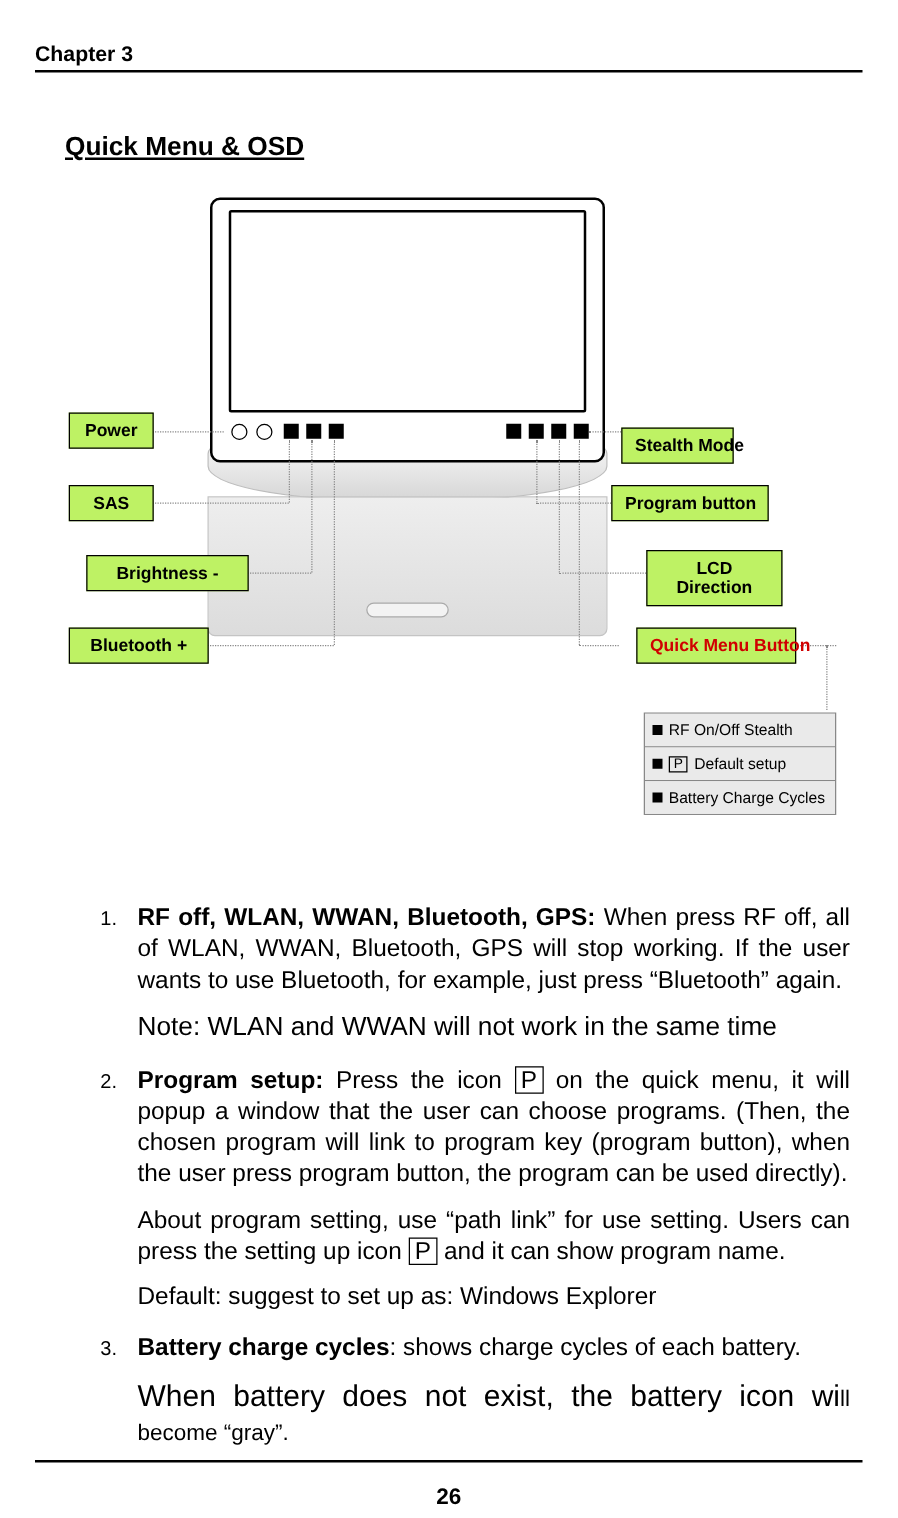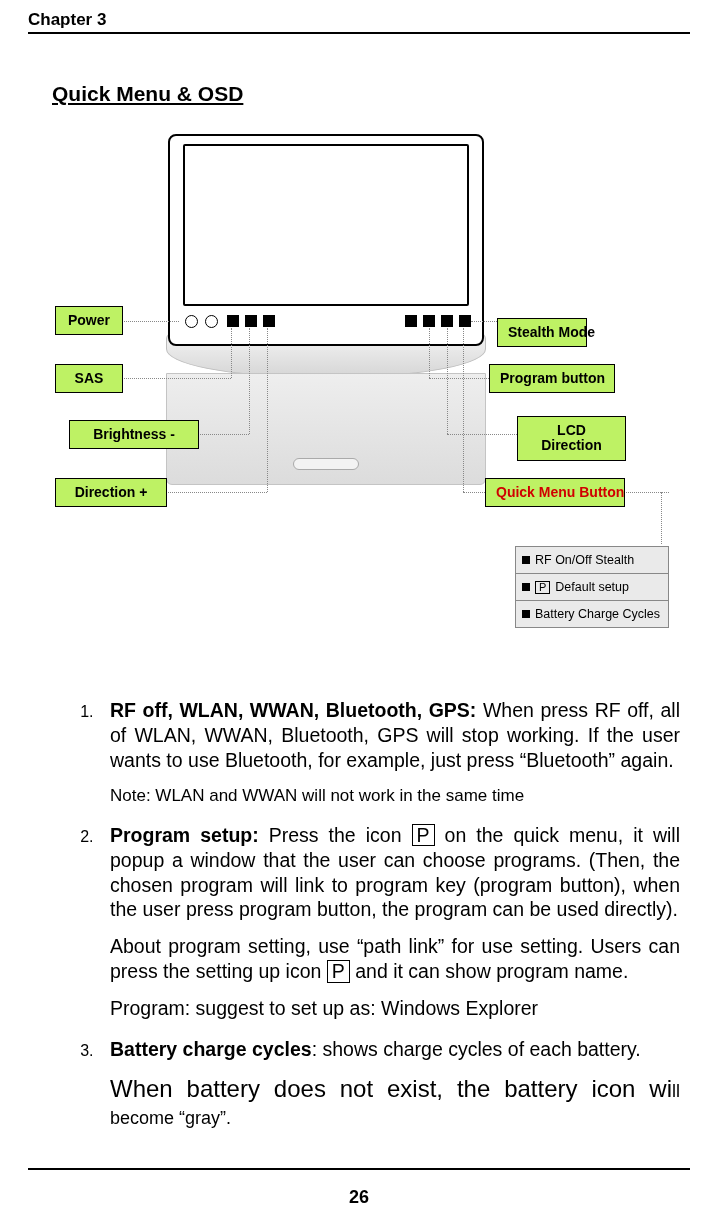--- a/index.html
+++ b/index.html
@@ -12,20 +12,21 @@
     position: relative;
     padding: 10px 28px 20px 28px;
   }
   .header-row {
     display: flex;
     justify-content: space-between;
     align-items: flex-end;
     border-bottom: 2.5px solid #000;
     padding-bottom: 2px;
     margin-bottom: 6px;
+    margin-top: 24px;
   }
   .chapter {
     font-size: 17px;
     font-weight: bold;
   }
   .section-title {
     font-size: 21px;
     font-weight: bold;
     text-decoration: underline;
     margin-left: 24px;
@@ -158,21 +159,21 @@
     font-size: 19.5px;
     margin-bottom: 16px;
     padding-left: 12px;
     text-align: justify;
     line-height: 1.28;
   }
   ol.content-list > li::marker {
     font-size: 16px;
   }
   .note {
-    font-size: 17px;
+    font-size: 21px;
     margin-top: 12px;
     margin-bottom: 2px;
   }
   .subpara {
     margin-top: 12px;
   }
   .inline-box {
     display: inline-block;
     border: 1.5px solid #000;
     padding: 0 4px;
@@ -236,27 +237,27 @@
   <div class="dotted-v" style="left:398px; top:200px; height:106px"></div>
   <div class="dotted-h" style="left:398px; top:306px; width:72px"></div>
   <div class="dotted-v" style="left:414px; top:200px; height:164px"></div>
   <div class="dotted-h" style="left:414px; top:364px; width:32px"></div>
   <div class="dotted-h" style="left:560px; top:364px; width:60px"></div>
   <div class="dotted-v" style="left:612px; top:364px; height:52px"></div>
 
   <div class="lbl" style="left:6px; top:178px; width:68px">Power</div>
   <div class="lbl" style="left:6px; top:236px; width:68px">SAS</div>
   <div class="lbl" style="left:20px; top:292px; width:130px">Brightness -</div>
-  <div class="lbl" style="left:6px; top:350px; width:112px">Direction +</div>
+  <div class="lbl" style="left:6px; top:350px; width:112px">Bluetooth +</div>
 
   <div class="lbl" style="left:448px; top:190px; width:90px">Stealth Mode</div>
   <div class="lbl" style="left:440px; top:236px; width:126px">Program button</div>
   <div class="lbl" style="left:468px; top:288px; width:109px; white-space:pre-line">LCD
 Direction</div>
-  <div class="lbl lbl-red" style="left:436px; top:350px; width:140px">Quick Menu Button</div>
+  <div class="lbl lbl-red" style="left:460px; top:350px; width:128px">Quick Menu Button</div>
 
   <div class="menu-box">
     <div class="menu-row">
       <span class="bullet"></span>
       <span>RF On/Off Stealth</span>
     </div>
     <div class="menu-row">
       <span class="bullet"></span>
       <span class="pbox">P</span>
       <span>Default setup</span>
@@ -271,21 +272,21 @@
 <ol class="content-list">
   <li>
     <b>RF off, WLAN, WWAN, Bluetooth, GPS:</b><span> When press RF off, all of WLAN, WWAN, Bluetooth, GPS will stop working. If the user wants to use Bluetooth, for example, just press “Bluetooth” again.</span>
     <div class="note">Note: WLAN and WWAN will not work in the same time</div>
   </li>
   <li>
     <b>Program setup:</b><span> Press the icon </span><span class="inline-box"> P </span><span> on the quick menu, it will popup a window that the user can choose programs. (Then, the chosen program will link to program key (program button), when the user press program button, the program can be used directly).</span>
     <div class="subpara">
       <span>  About program setting, use “path link” for use setting. Users can press the setting up icon </span><span class="inline-box">P</span><span> and it can show program name.</span>
     </div>
-    <div class="subpara">Program: suggest to set up as: Windows Explorer</div>
+    <div class="subpara">Default: suggest to set up as: Windows Explorer</div>
   </li>
   <li>
     <b>Battery charge cycles</b><span>: shows charge cycles of each battery.</span>
     <div class="subpara">
       <span style="font-size:24px">When battery does not exist, the battery icon wi</span><span style="font-size:18px">ll become “gray”.</span>
     </div>
   </li>
 </ol>
 
 <div class="footer-line"></div>

